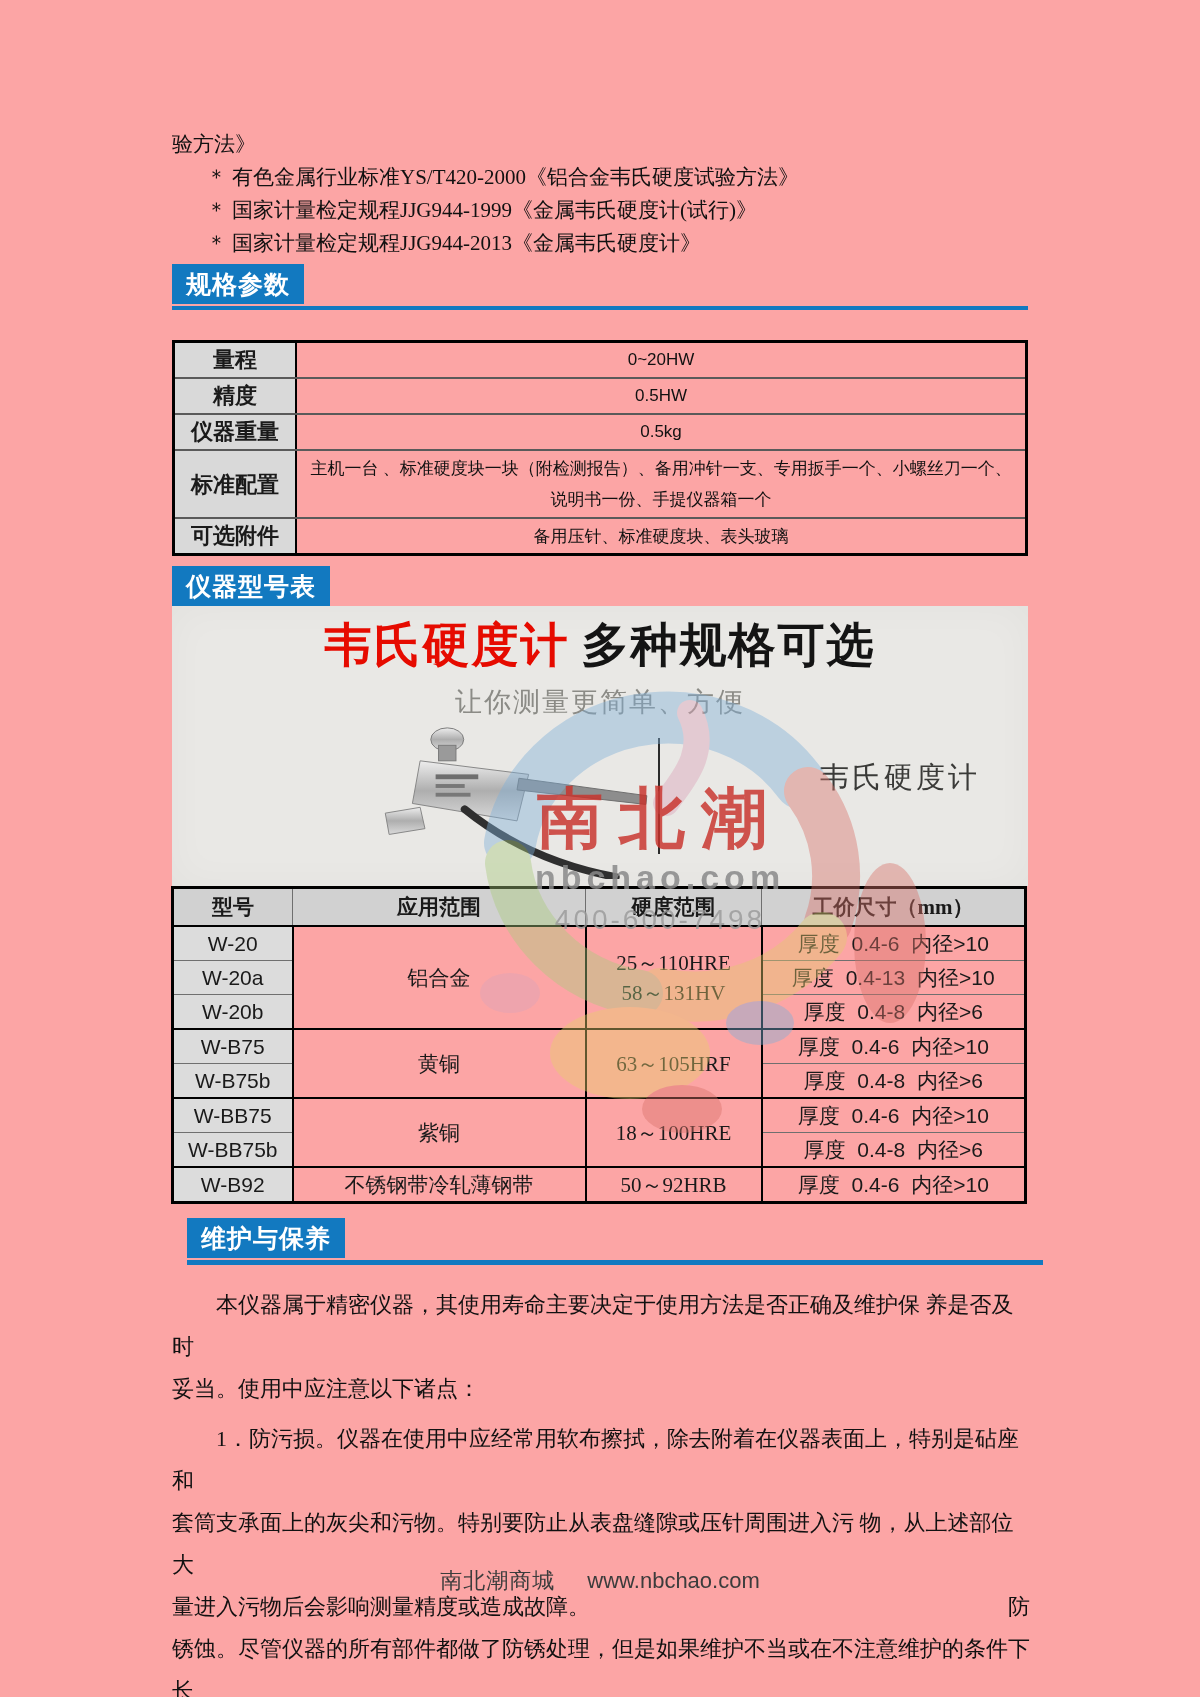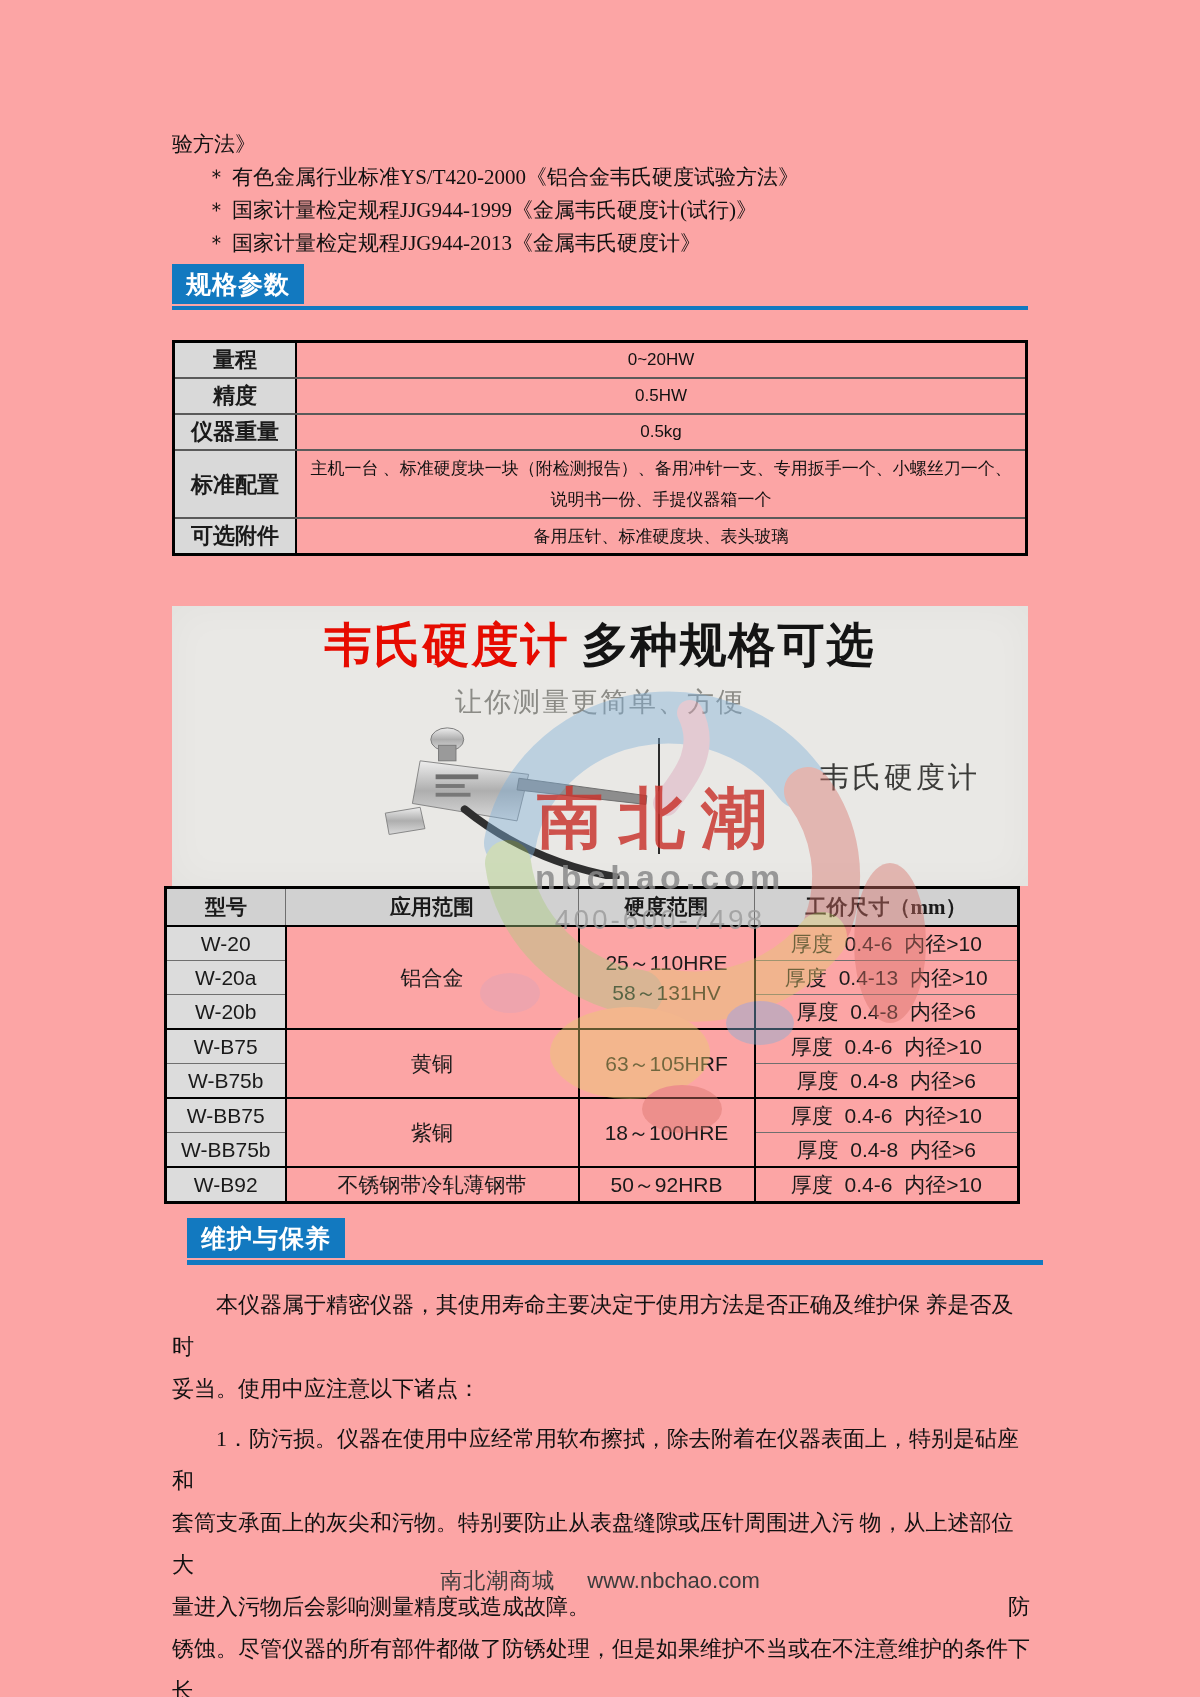--- a/index.html
+++ b/index.html
@@ -40,29 +40,29 @@
               font-family:"Liberation Sans","DejaVu Sans",sans-serif;
               font-size:27px;color:#8b8b86;letter-spacing:2px;}
   .device{position:absolute;left:195px;top:118px;width:300px;height:155px;}
   .callout-line{position:absolute;left:486px;top:132px;width:2px;height:116px;background:#2b2b2b;}
   .callout-label{position:absolute;left:648px;top:152px;
                  font-family:"Liberation Sans","DejaVu Sans",sans-serif;
                  font-size:29px;color:#3a3a38;letter-spacing:3px;}
   
   .watermark{position:absolute;left:330px;top:688px;width:680px;height:450px;z-index:6;pointer-events:none;}
   
-  .model-table{left:164px;top:886px;z-index:2;}
+  .model-table{left:171px;top:886px;z-index:2;}
   .model-table td,.model-table th{border:1px solid #6f6f6f;text-align:center;vertical-align:middle;
       font-size:21px;height:33px;padding:0 4px;background:transparent;}
   .model-table th{background:#d1d1d1;font-weight:bold;height:36px;border-bottom:2px solid #000;
       font-family:"Liberation Serif","DejaVu Serif",serif;}
   .model-table .model{background:#dcdcdc;font-family:"Liberation Sans","DejaVu Sans",sans-serif;
       border-right:2px solid #000;}
   .model-table .app{font-family:"Liberation Serif","DejaVu Serif",serif;border-right:2px solid #000;}
-  .model-table .hard{font-family:Liberation Sans, sans-serif;border-right:2px solid #000;line-height:30px;text-align:center;}
+  .model-table .hard{font-family:Liberation Serif, serif;border-right:2px solid #000;line-height:30px;text-align:center;}
   .model-table .size{font-family:"Liberation Sans","DejaVu Sans",sans-serif;word-spacing:6px;}
   .model-table tr.group-start td{border-top:2px solid #000;}
   .model-table{border:3px solid #000;}
   .c1{width:120px;} .c2{width:293px;} .c3{width:176px;} .c4{width:auto;}
   
   .maint{left:172px;top:1284px;width:858px;font-size:22px;line-height:42px;color:#111;}
   .maint .ind{text-indent:2em;}
   .maint .gap{margin-top:8px;}
   .maint .split{display:flex;justify-content:space-between;}
   
@@ -112,20 +112,24 @@
       <td class="lbl">标准配置</td>
       <td class="val cjkval">主机一台 、标准硬度块一块（附检测报告）、备用冲针一支、专用扳手一个、小螺丝刀一个、说明书一份、手提仪器箱一个</td>
     </tr>
     <tr class="r34">
       <td class="lbl">可选附件</td>
       <td class="val cjkval">备用压针、标准硬度块、表头玻璃</td>
     </tr>
   </tbody>
     </table>
 
+  <div class="abs sec" style="top:566px;">
+    <span class="badge">仪器型号表</span>
+    <div class="rule"></div>
+  </div>
 
   <div class="abs banner">
     <div class="banner-title">
       <span class="red">韦氏硬度计</span><span class="blk">多种规格可选</span>
     </div>
     <div class="banner-sub">让你测量更简单、方便</div>
 
     <svg class="device" viewBox="0 0 300 160">
       <defs>
         <linearGradient id="met" x1="0" y1="0" x2="0" y2="1">

